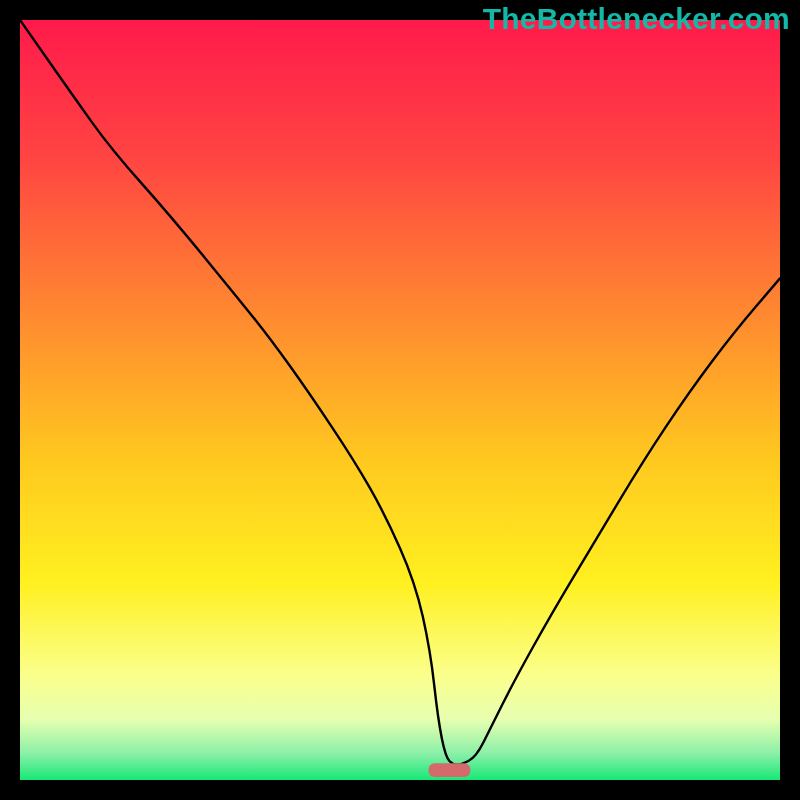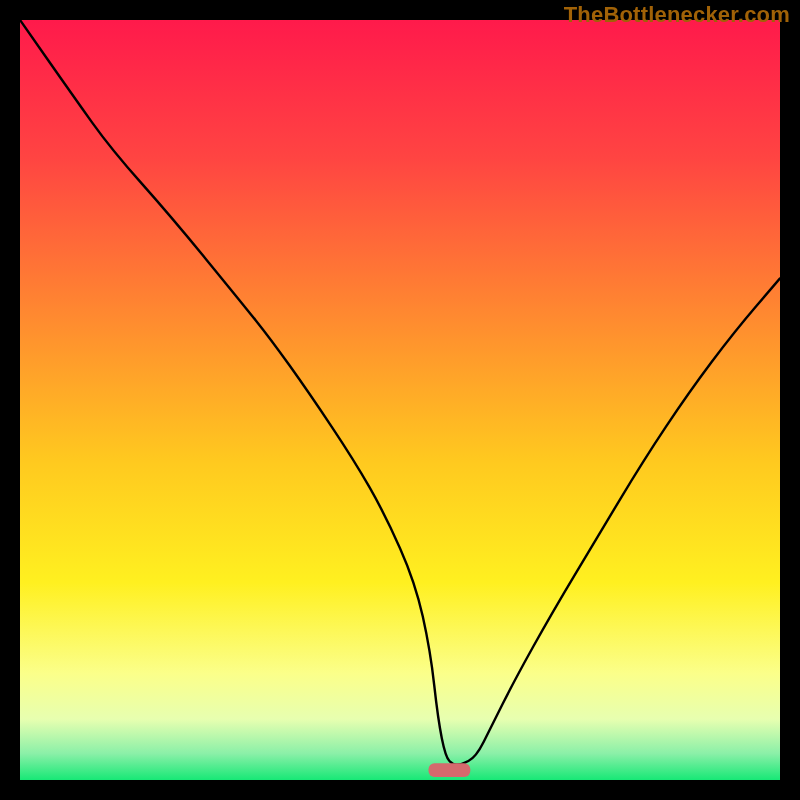--- a/index.html
+++ b/index.html
@@ -26,23 +26,23 @@
   }
   .plot-area svg {
     display: block;
     width: 760px;
     height: 760px;
   }
   .watermark {
     position: absolute;
     top: 2px;
     right: 10px;
-    font-size: 22px;
+    font-size: 30px;
     font-weight: 600;
-    color: #a16207;
+    color: #14b8a6;
     letter-spacing: 0.2px;
     -webkit-user-select: none;
     user-select: none;
   }
 </style>
 </head>
 <body>
 
 <div class="frame">
 

